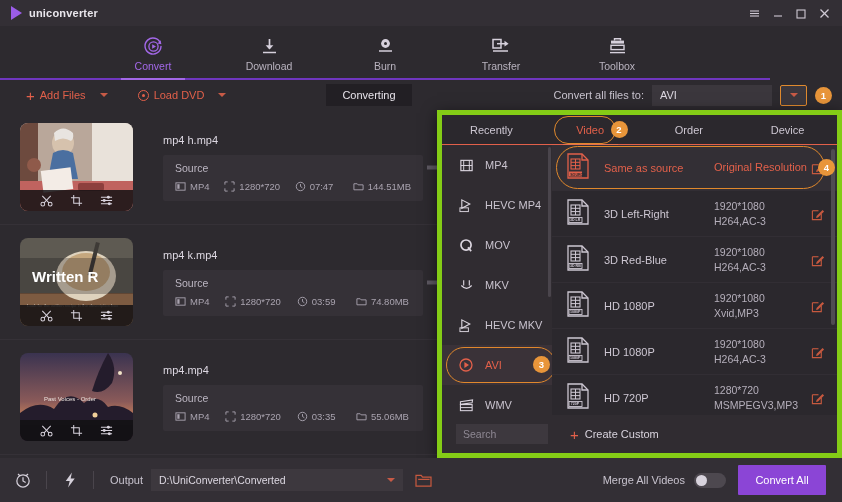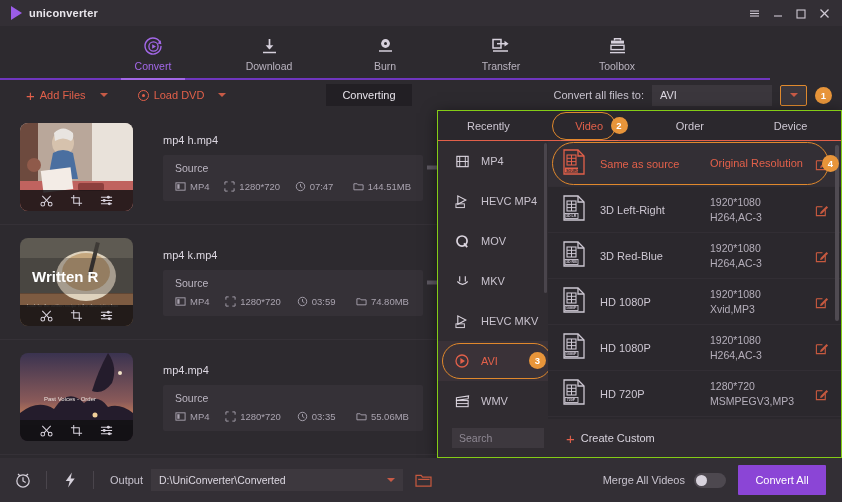--- a/index.html
+++ b/index.html
@@ -162,21 +162,21 @@
   .rowarrow {
     position: absolute; right: 392px; top: 50px;
     color: #5e5963;
   }
 
   
   .panel {
     position: absolute; top: 110px; left: 437px;
     width: 405px; height: 348px;
     background: #000000;
-    border: 1px solid #84cc16;
+    border: 5px solid #84cc16;
     box-shadow: 0 3px 14px rgba(0,0,0,.55);
     display: flex; flex-direction: column;
   }
   .panel-tabs {
     height: 30px; display: flex; align-items: center;
     border-bottom: 1px solid #e2604a; position: relative;
     background: #2b282d;
   }
   .ptab {
     flex: 1; text-align: center; font-size: 11px; color: #cdc7d2;

